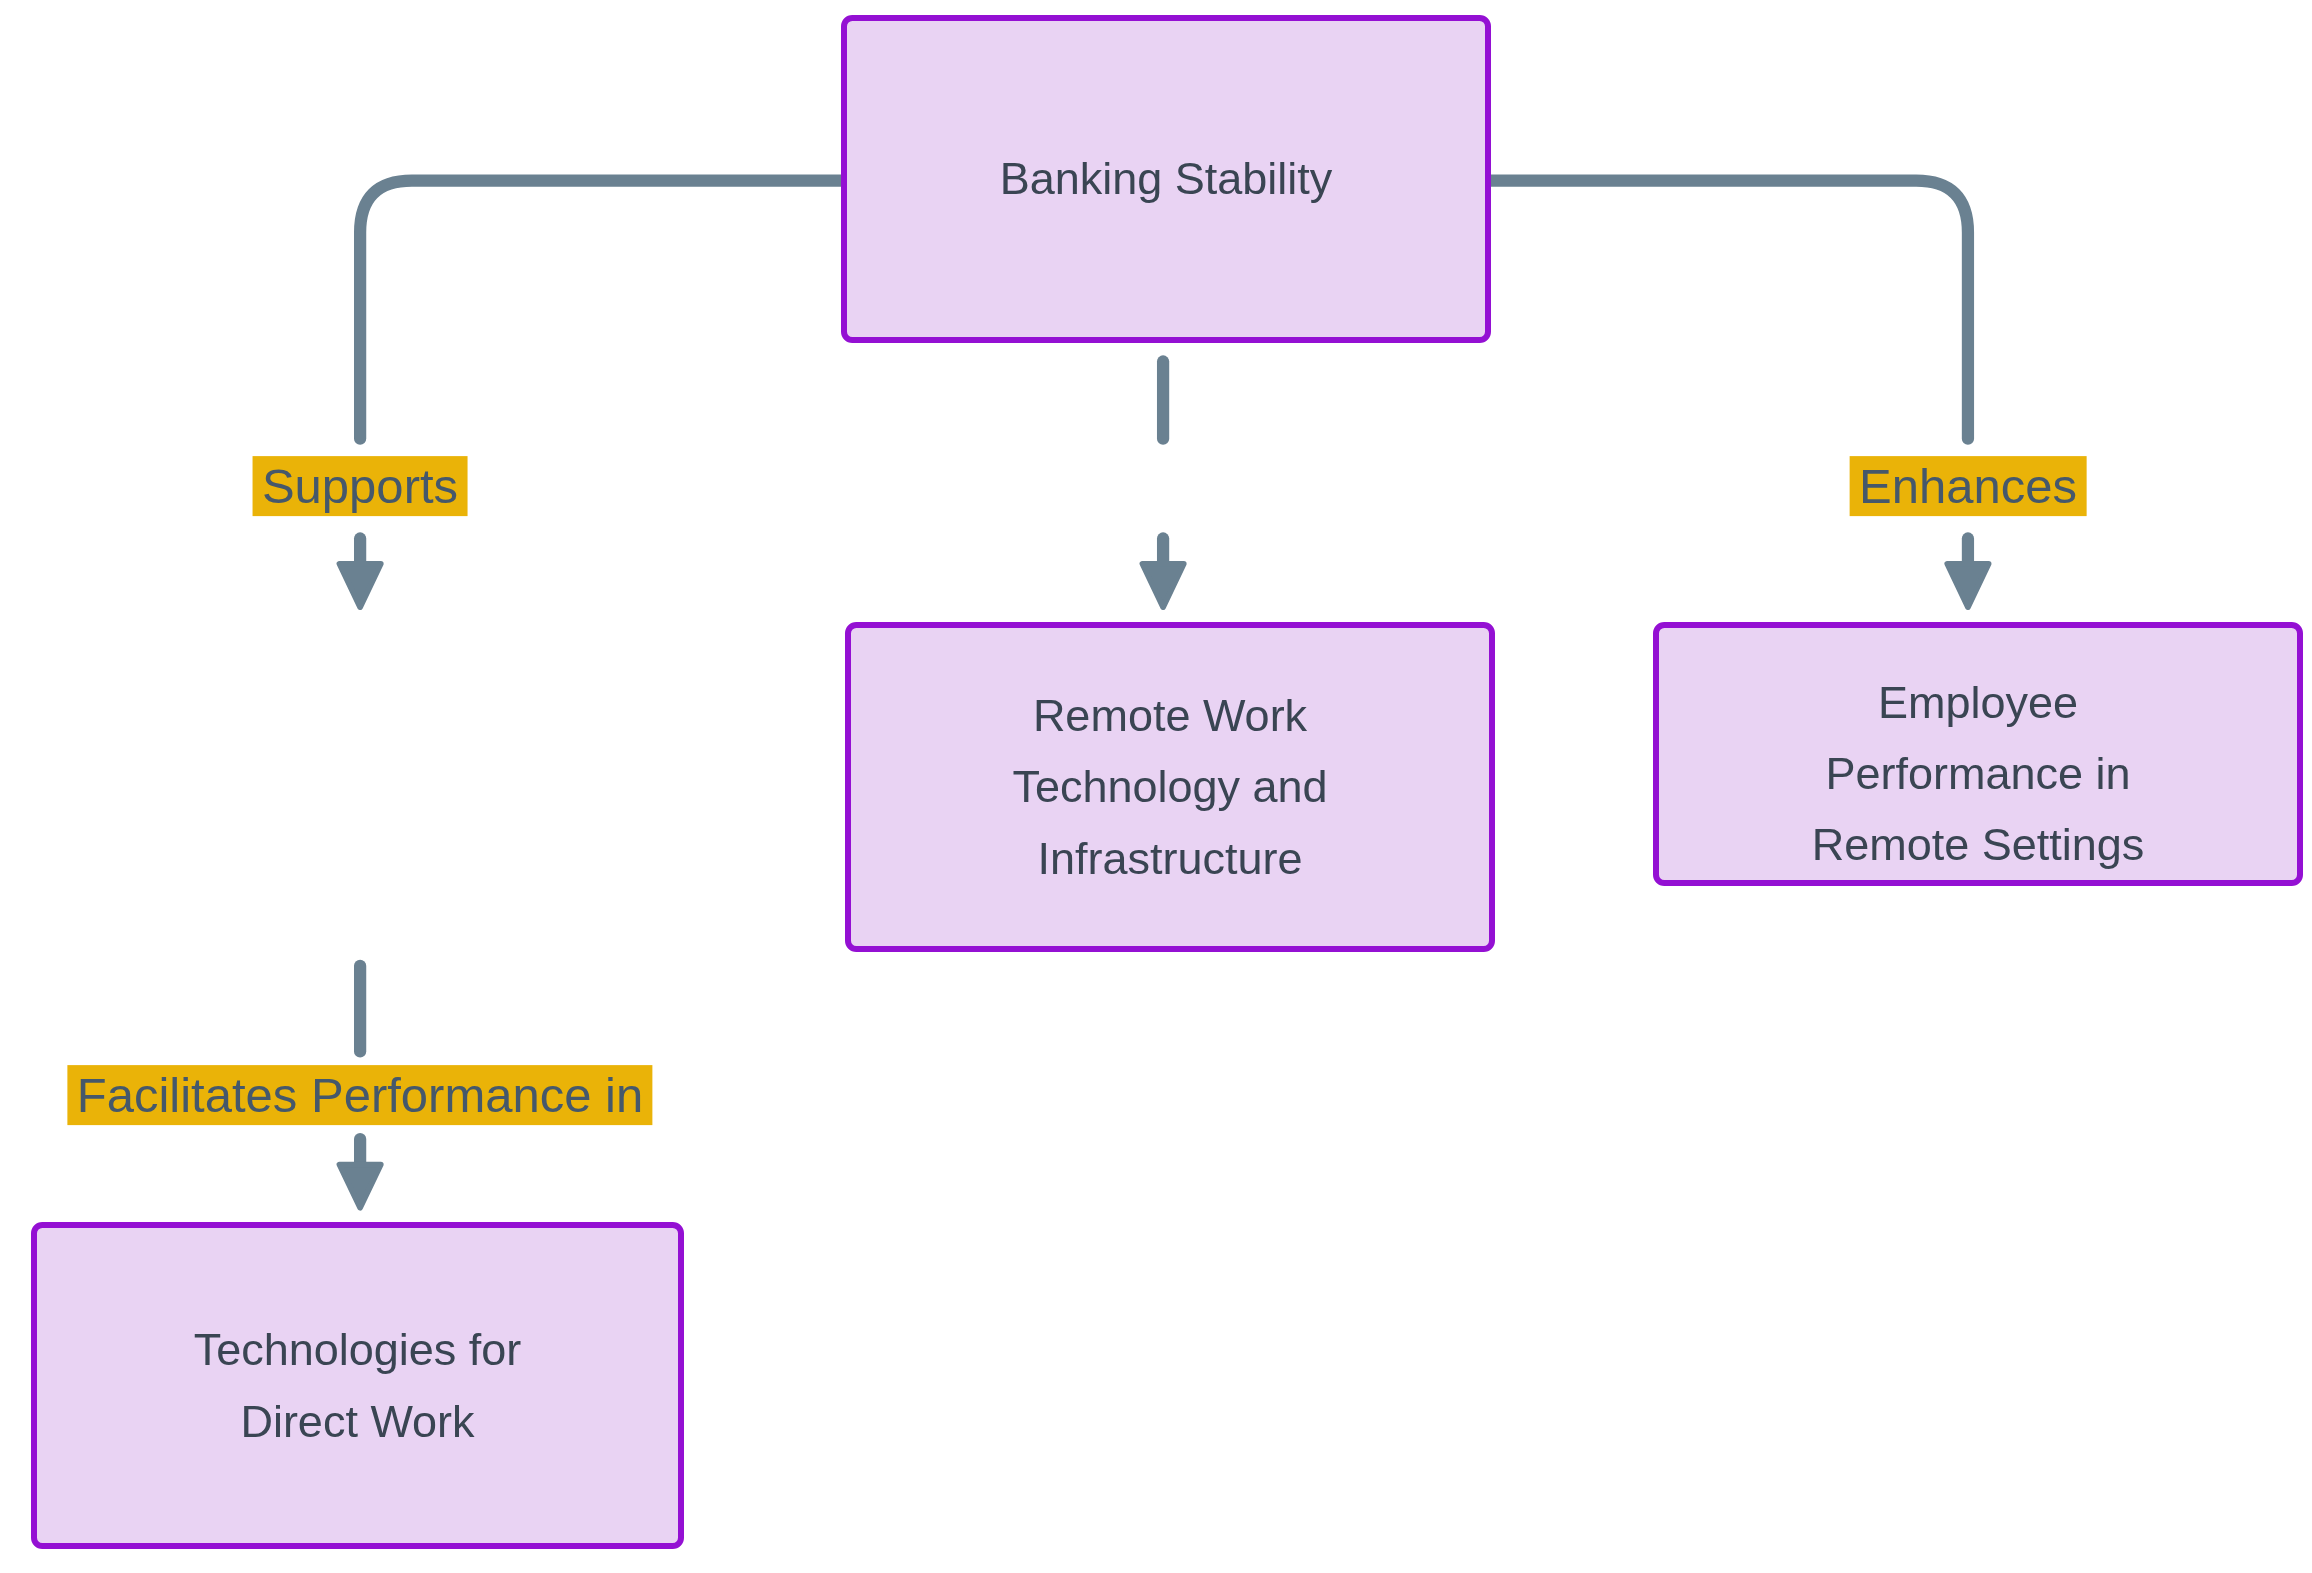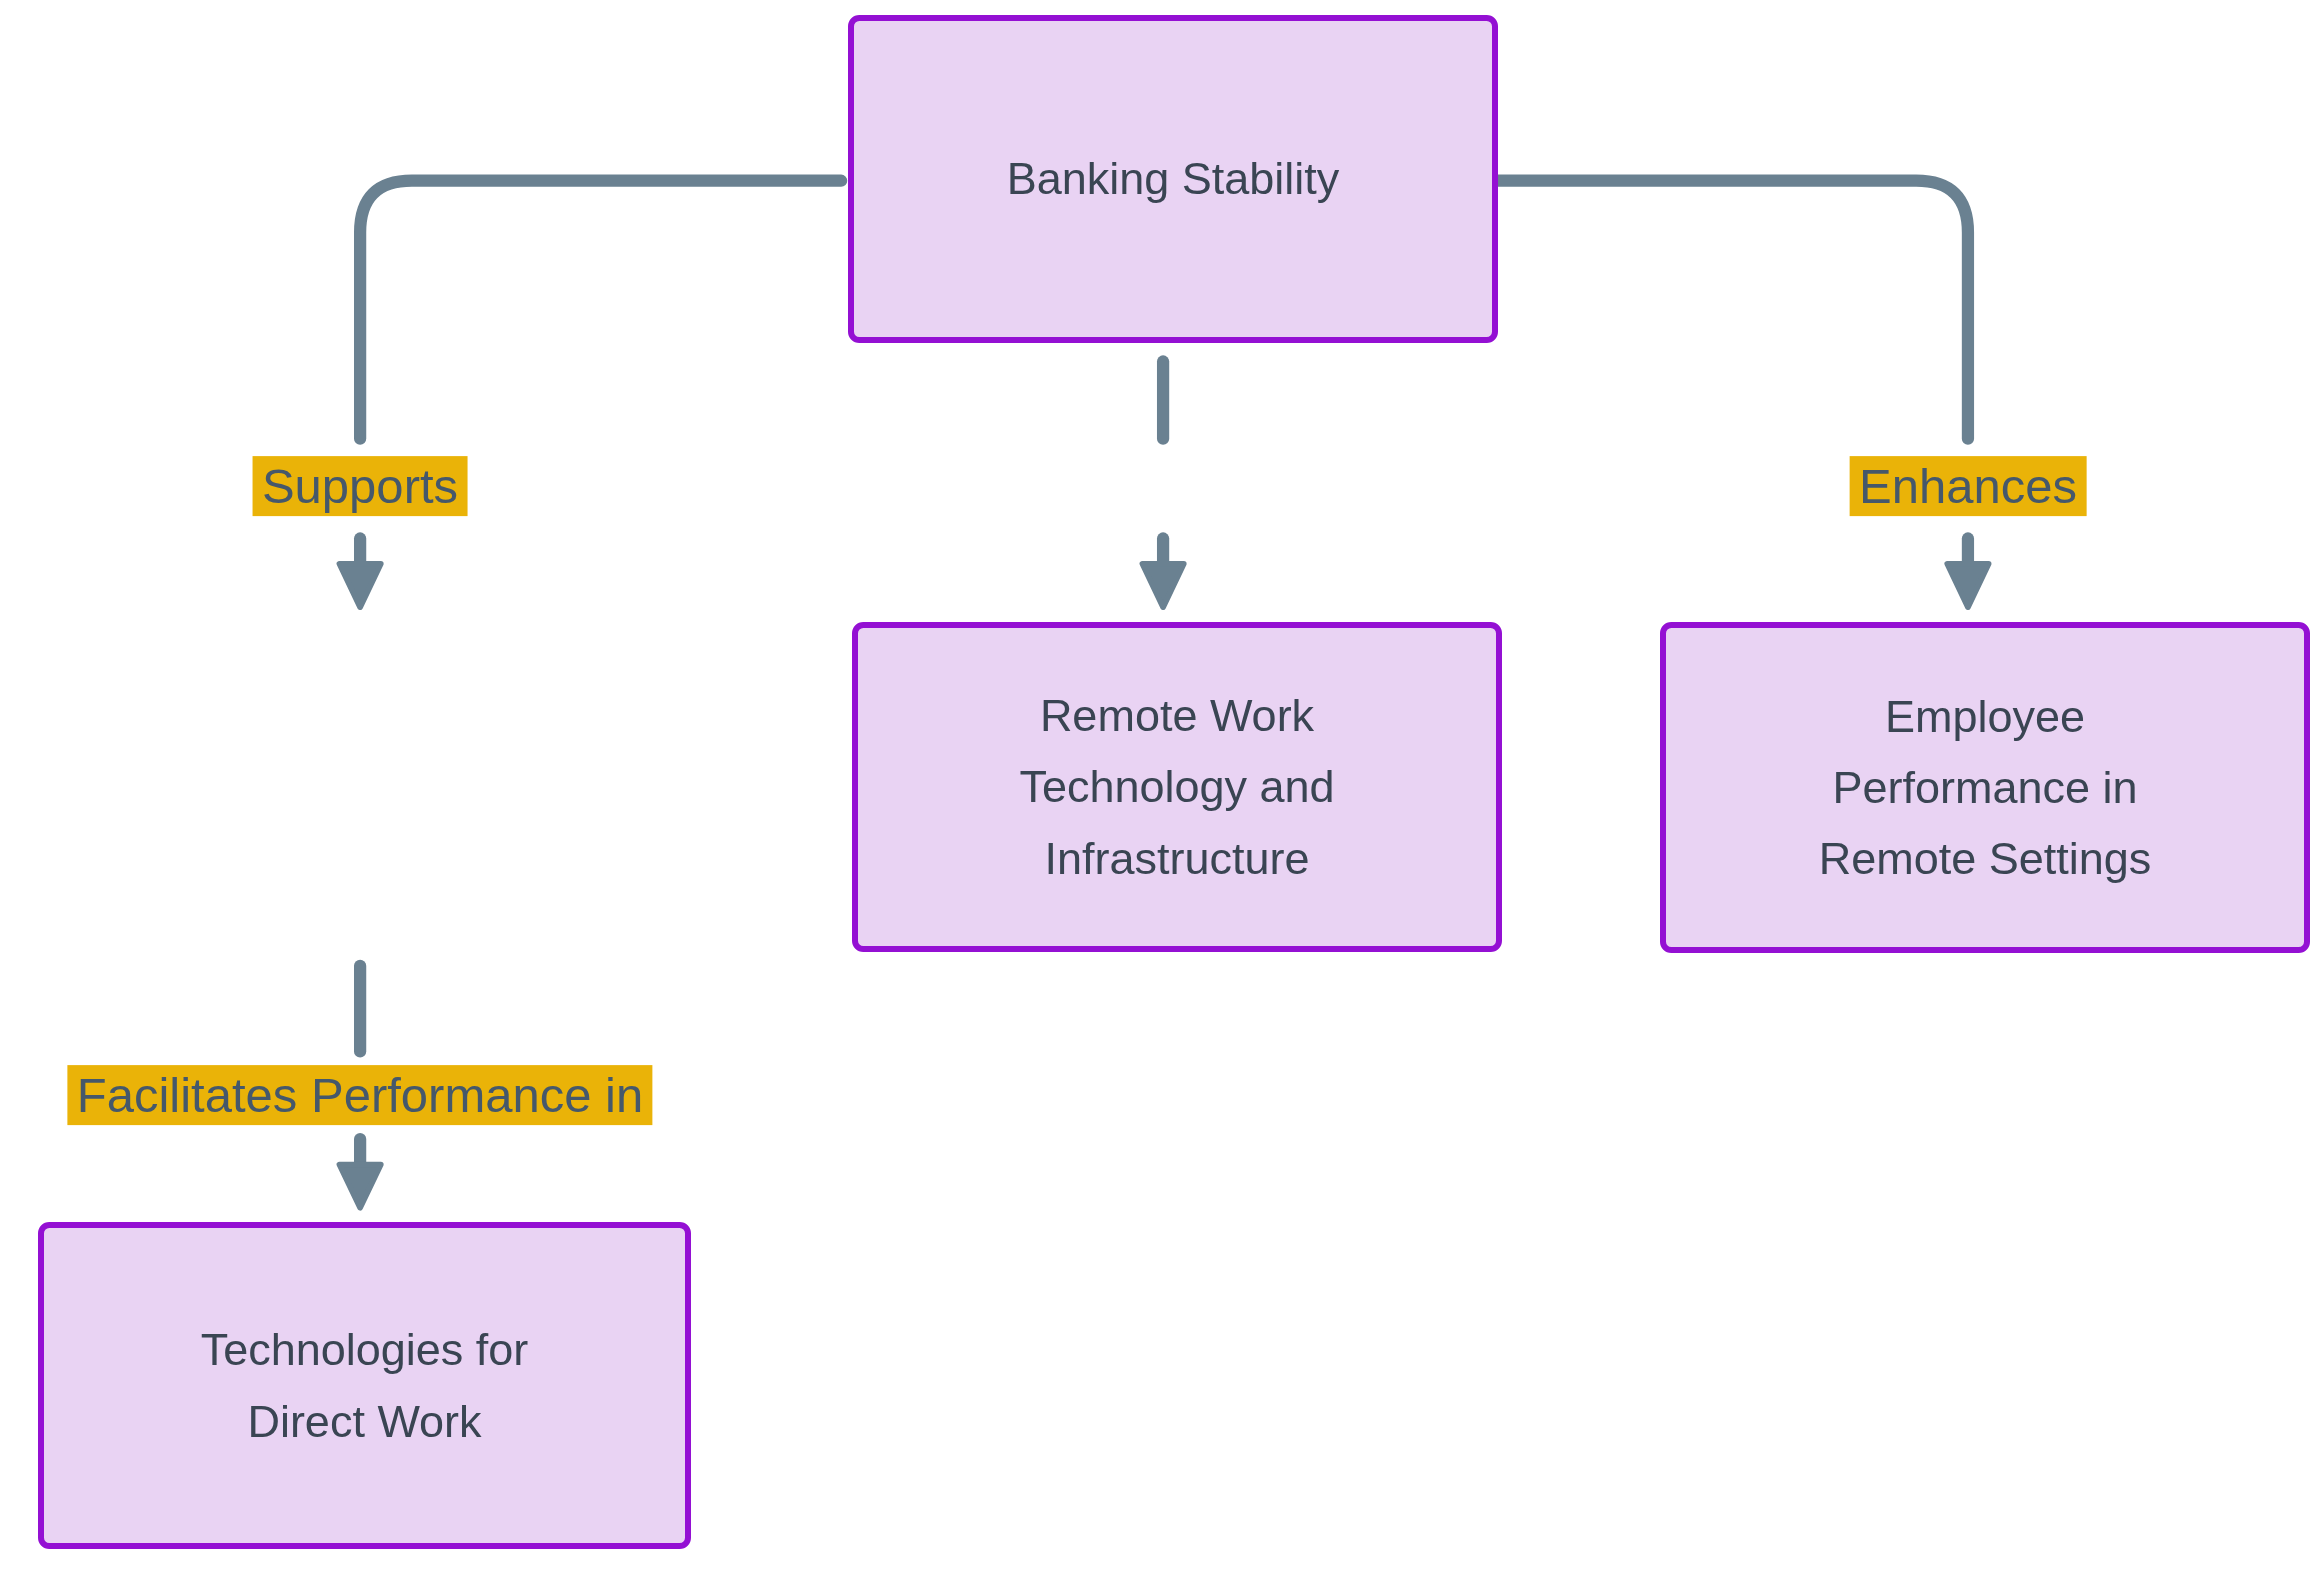--- a/index.html
+++ b/index.html
@@ -41,26 +41,25 @@
     border: 6.6px solid #9410d3;
     border-radius: 11.3px;
     display: flex;
     align-items: center;
     justify-content: center;
     text-align: center;
     color: #3a4553;
     font-size: 45px;
     line-height: 1.58;
     white-space: pre-line;
-    margin-left: 7px;
   }
   .node-banking      { left: 841px;  top: 15px;   width: 650px; height: 328px; }
   .node-economic     { left: 38px;   top: 623px;  width: 650px; height: 330px; }
   .node-remote-tech  { left: 845px;  top: 622px;  width: 650px; height: 330px; }
-  .node-employee     { left: 1653px; top: 622px;  width: 650px; height: 331px; }
+  .node-employee     { left: 1653px; top: 622px;  width: 650px; height: 264px; align-items: flex-end; }
   .node-technologies { left: 31px;   top: 1222px; width: 653px; height: 327px; }
   .edge-label {
     position: absolute;
     transform: translate(-50%, -50%);
     font-size: 49px;
     color: #45586b;
     background: #eab308;
     padding: 1.9px 9.4px;
     white-space: nowrap;
     text-align: right;

